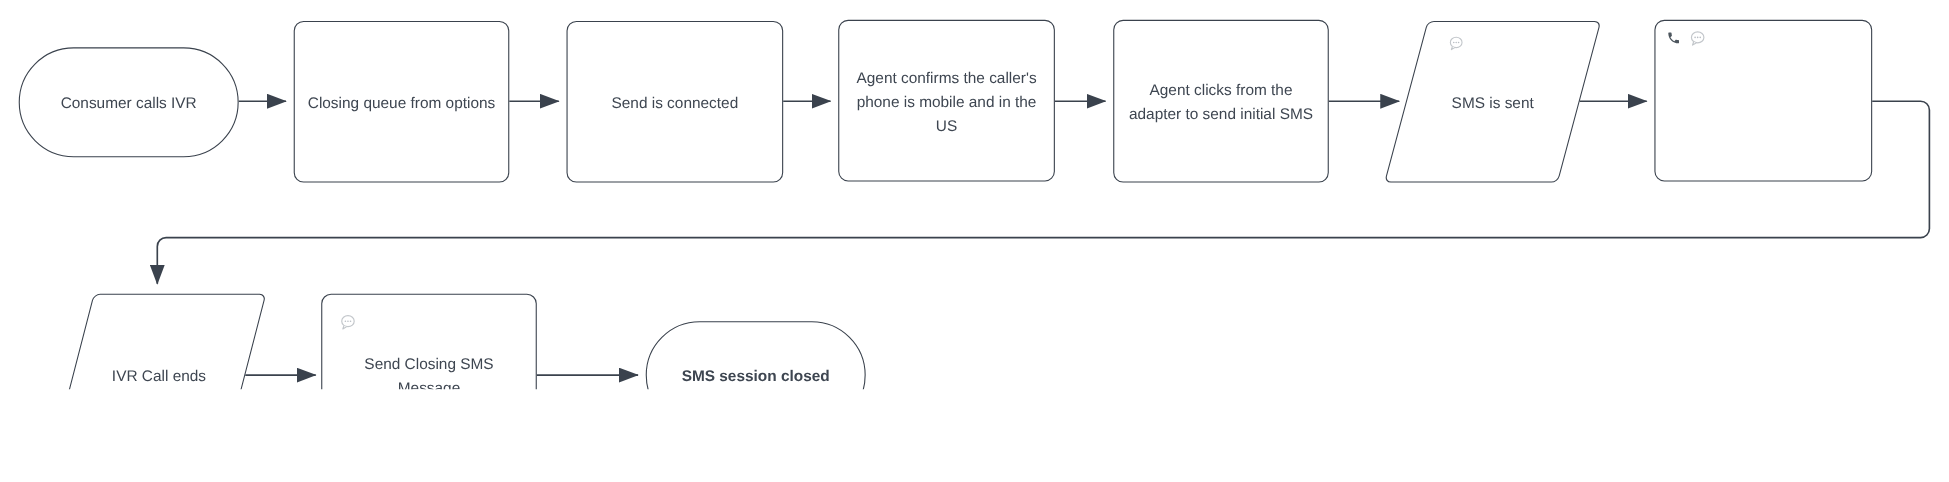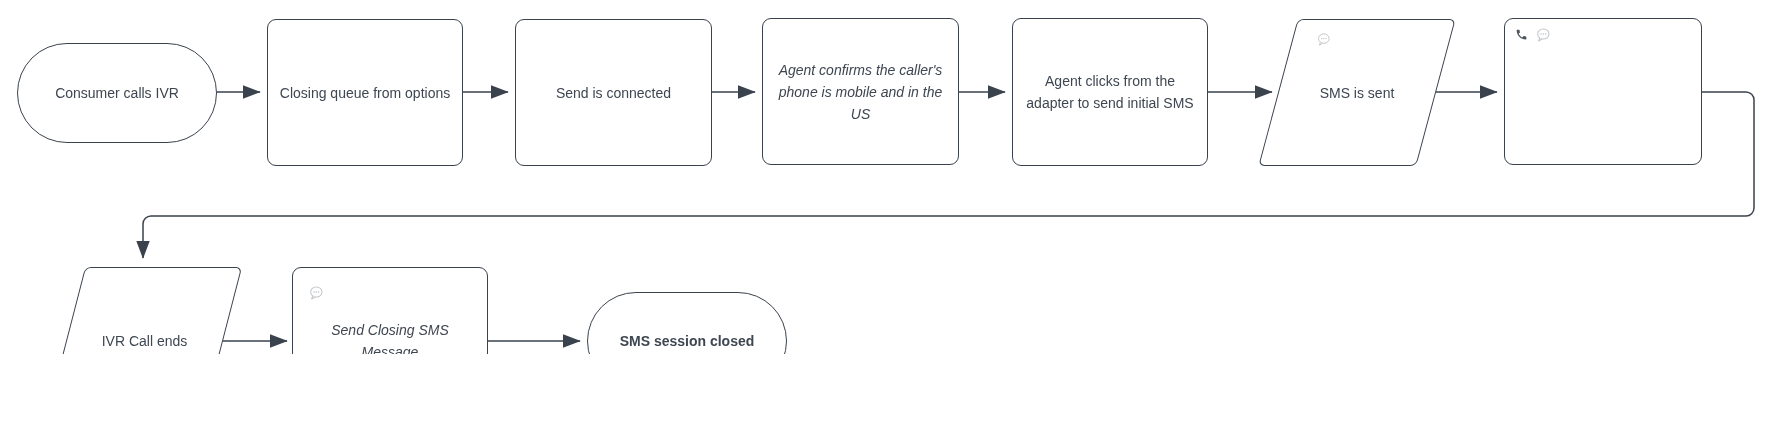--- a/index.html
+++ b/index.html
@@ -70,21 +70,21 @@
   </div>
 
   <div class="node rect" style="left:267px;top:19px;width:196px;height:147px;">
     <span class="label">Closing queue from options</span>
   </div>
 
   <div class="node rect" style="left:515px;top:19px;width:197px;height:147px;">
     <span class="label">Send is connected</span>
   </div>
 
-  <div class="node rect" style="left:762px;top:18px;width:197px;height:147px;font-style:italic;">
+  <div class="node rect" style="left:762px;top:18px;width:197px;height:147px;">
     <span class="label">Agent confirms the caller's phone is mobile and in the US</span>
   </div>
 
   <div class="node rect" style="left:1012px;top:18px;width:196px;height:148px;">
     <span class="label">Agent clicks from the adapter to send initial SMS</span>
   </div>
 
   <div class="node para" style="left:1258px;top:19px;width:198px;height:147px;text-align:right;">
     <div class="para-shape" style="left:20px;right:20px;transform:skewX(-15deg);"></div>
     <svg class="icon" style="left:58px;top:13px;" width="15" height="15" viewBox="0 0 24 24">
@@ -108,21 +108,21 @@
       <circle cx="12.5" cy="10.5" r="1.1" fill="#b9bec4"></circle>
       <circle cx="16" cy="10.5" r="1.1" fill="#b9bec4"></circle>
     </svg>
   </div>
 
   <div class="node para" style="left:47px;top:267px;width:195px;height:148px;">
     <div class="para-shape" style="left:19px;right:19px;transform:skewX(-14.5deg);"></div>
     <span class="label">IVR Call ends</span>
   </div>
 
-  <div class="node rect" style="left:292px;top:267px;width:196px;height:148px;font-style:italic;">
+  <div class="node rect" style="left:292px;top:267px;width:196px;height:148px;">
     <svg class="icon" style="left:15px;top:17px;" width="16" height="16" viewBox="0 0 24 24">
       <ellipse cx="12.5" cy="10.5" rx="8.5" ry="7.5" fill="#ffffff" stroke="#c3c7cb" stroke-width="1.6"></ellipse>
       <path d="M7 16.5 L5.5 21 L10.5 18" fill="#ffffff" stroke="#c3c7cb" stroke-width="1.6" stroke-linejoin="round"></path>
       <circle cx="9" cy="10.5" r="1.1" fill="#b9bec4"></circle>
       <circle cx="12.5" cy="10.5" r="1.1" fill="#b9bec4"></circle>
       <circle cx="16" cy="10.5" r="1.1" fill="#b9bec4"></circle>
     </svg>
     <span class="label">Send Closing SMS Message</span>
   </div>
 

